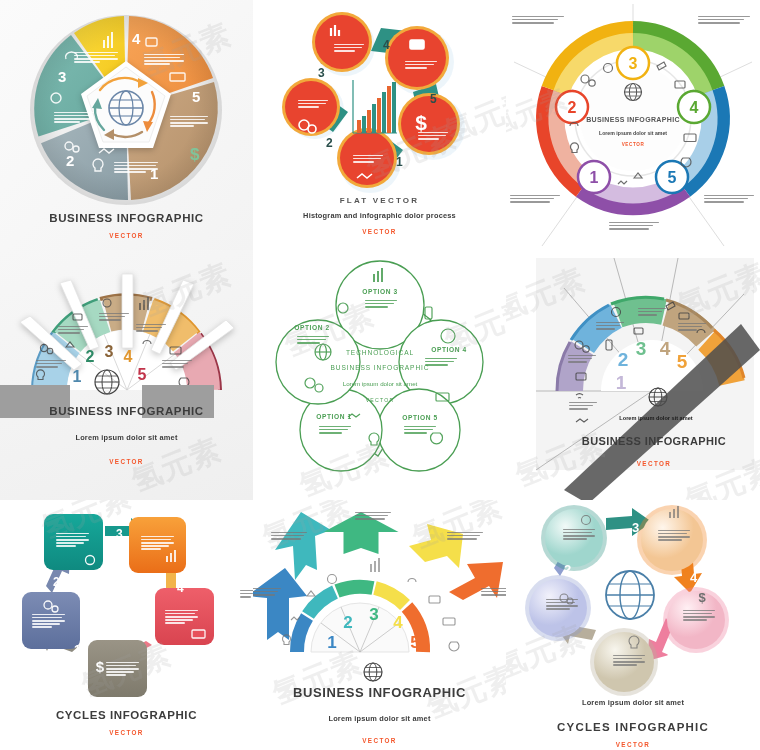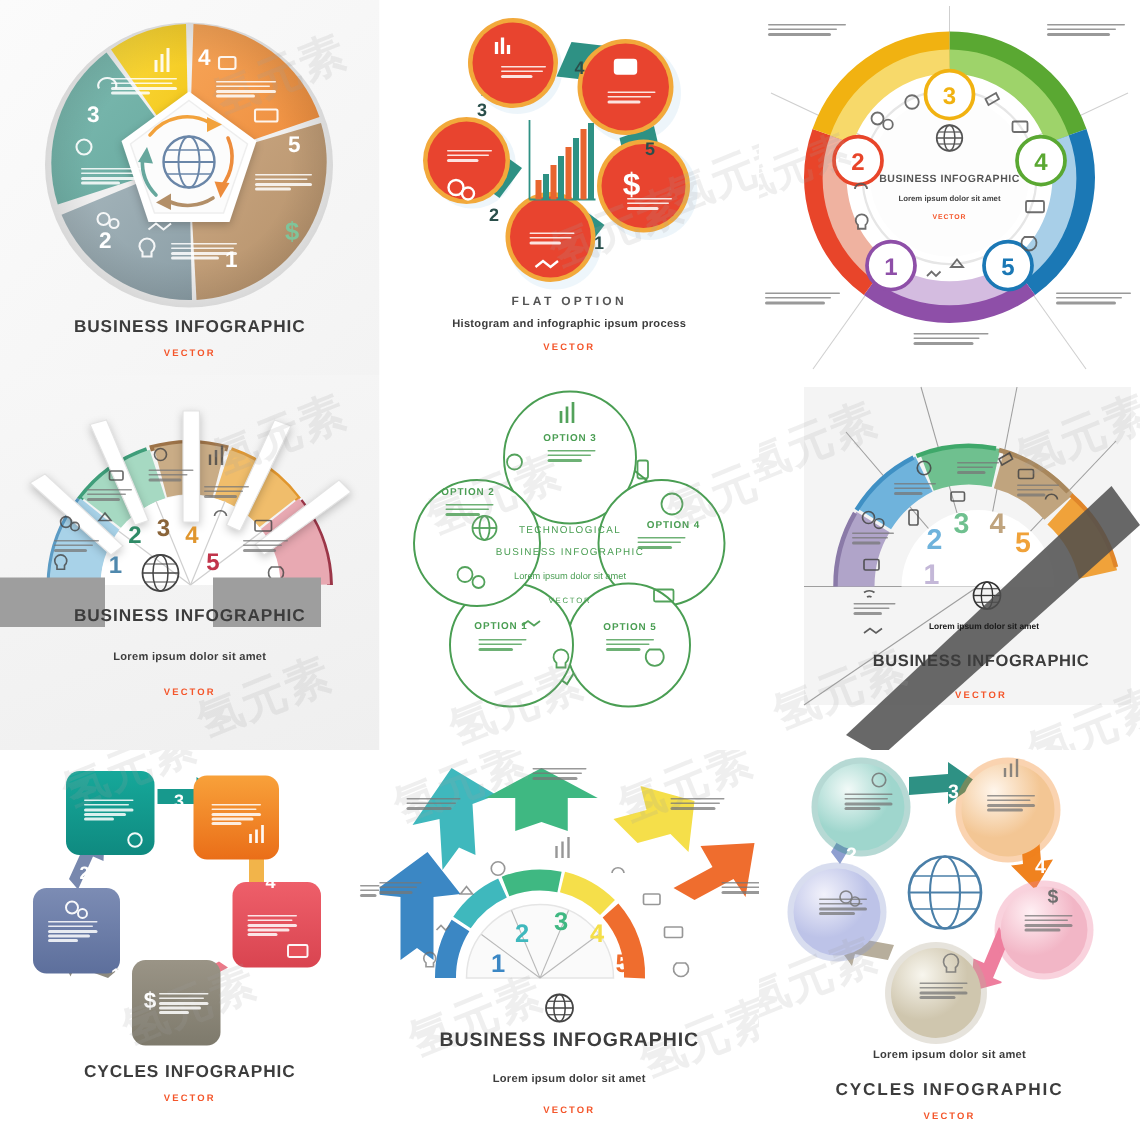--- a/index.html
+++ b/index.html
@@ -225,22 +225,22 @@
         <i style="width:100%"></i>
         <i style="width:92%"></i>
         <i style="width:70%"></i>
       </div>
     <div class="dots" style="left:45px;top:100px;width:30px;">
         <i style="width:100%"></i>
         <i style="width:92%"></i>
         <i style="width:70%"></i>
       </div>
     <div class="cap" style="top:196px;">
-      <div class="t1 sp">FLAT OPTION</div>
-      <div class="t2">Histogram and infographic ipsum process</div>
+      <div class="t1 sp">FLAT VECTOR</div>
+      <div class="t2">Histogram and infographic dolor process</div>
       <div class="t3">VECTOR</div>
     </div>
   </div>
 
   <div class="cell">
     <div class="wm" style="left:-18px;top:95px;font-size:26px;">氢元素</div>
     <svg width="254" height="250" viewBox="0 0 254 250">
       <g stroke="#cfcfcf" stroke-width=".7" fill="none">
         <line x1="127" y1="118" x2="127" y2="4"></line>
         <line x1="127" y1="118" x2="8" y2="62"></line>

